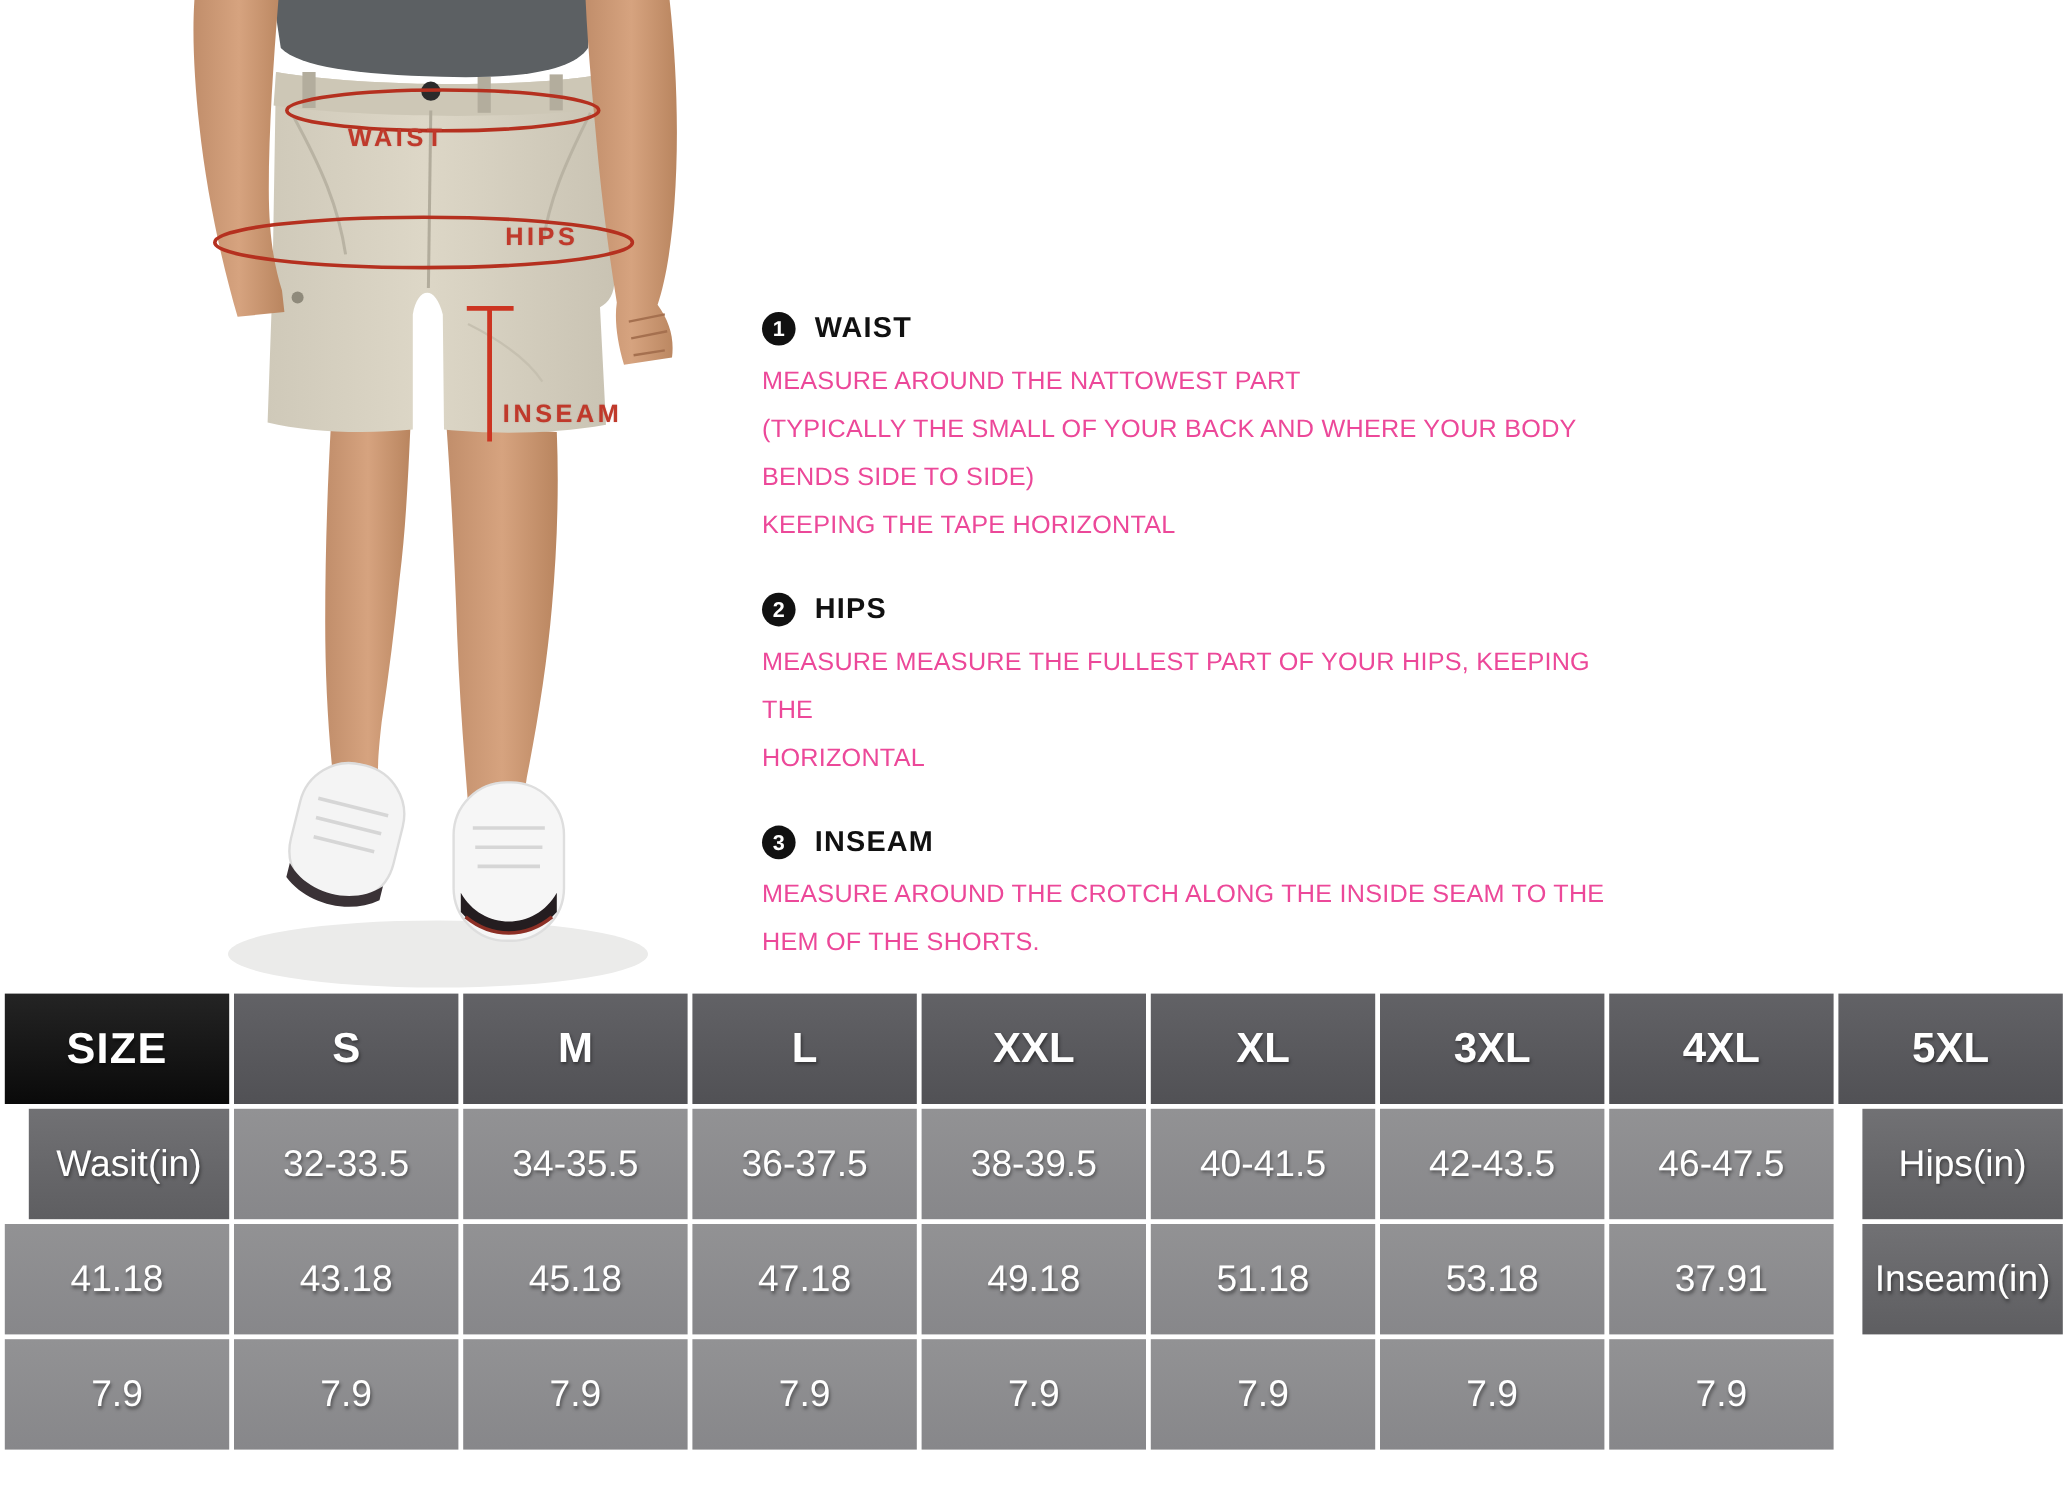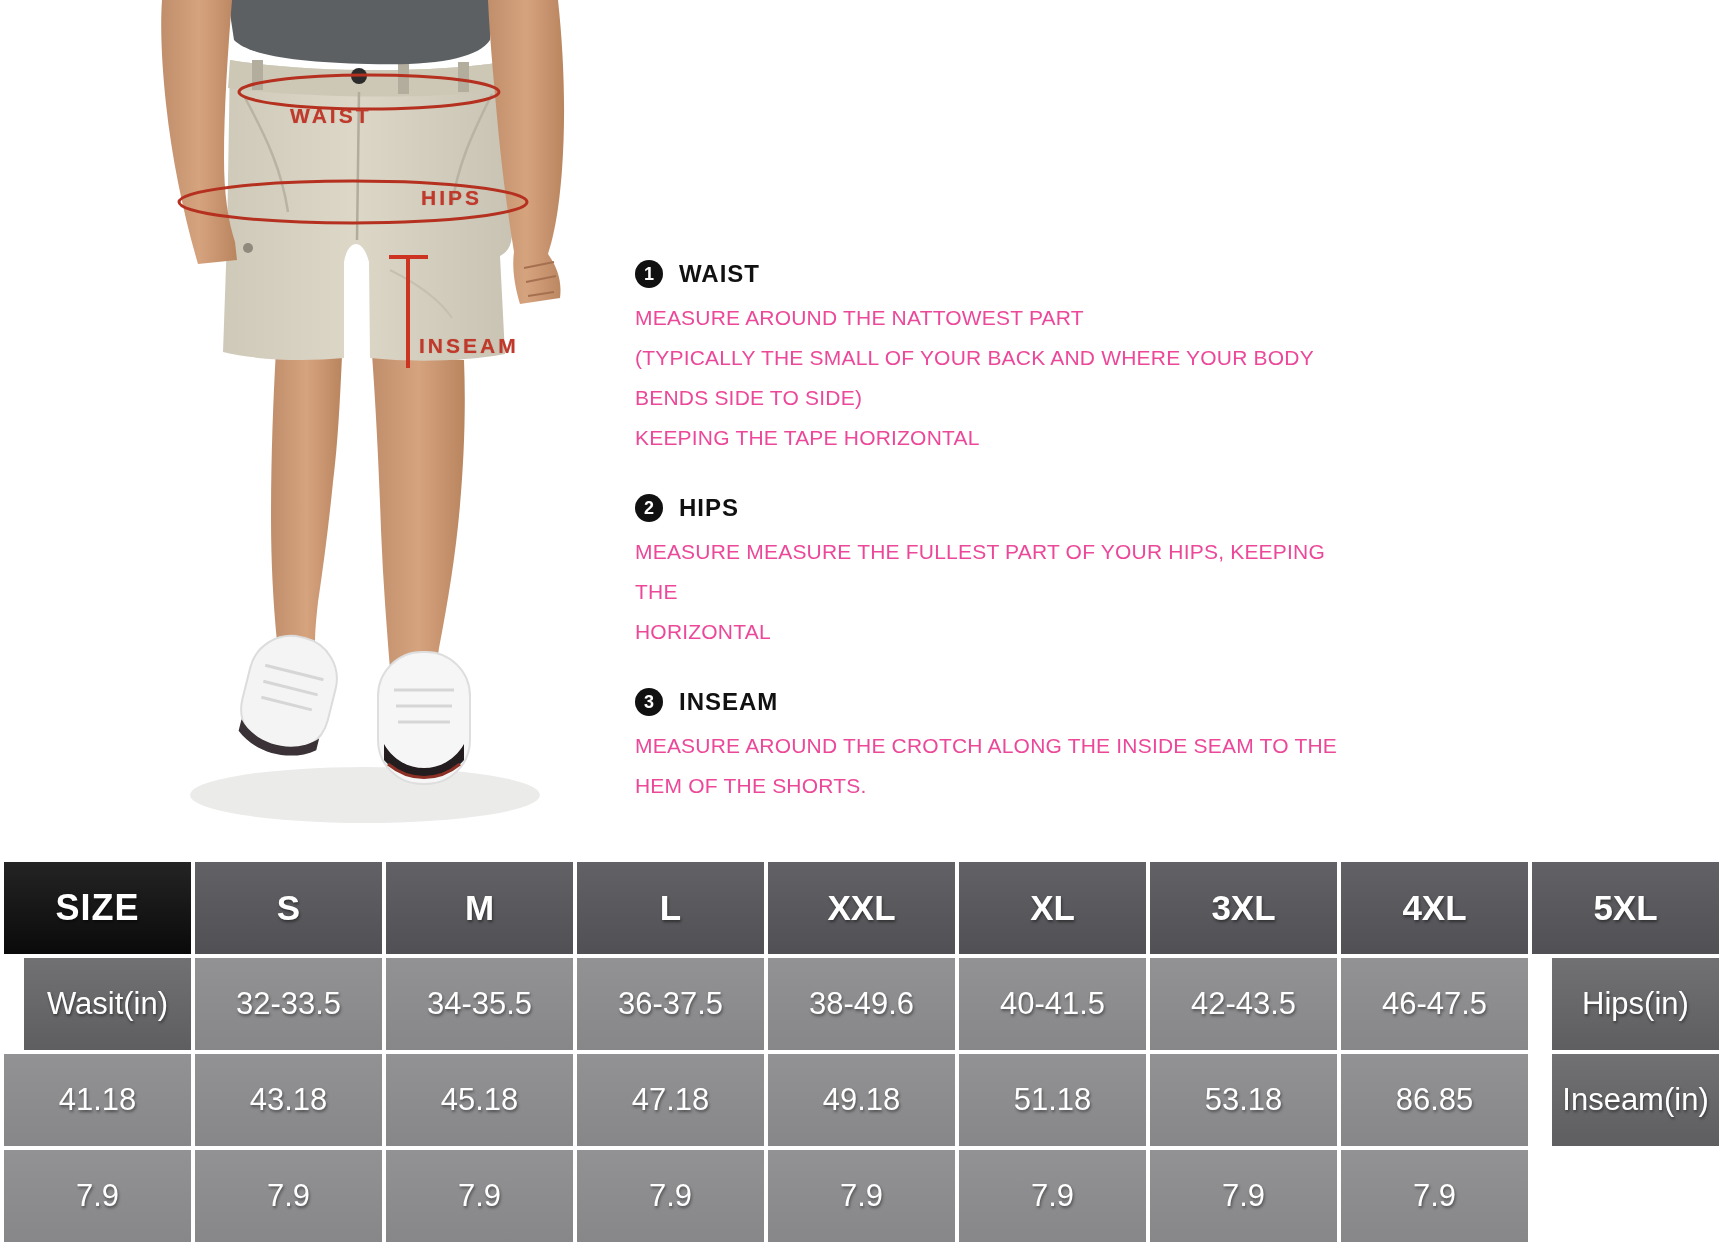--- a/index.html
+++ b/index.html
@@ -23,21 +23,21 @@
   .ins-head{display:flex;align-items:center;gap:16px;margin-bottom:10px;}
   .badge{
     width:28px;height:28px;border-radius:50%;background:#111;color:#fff;
     display:flex;align-items:center;justify-content:center;
     font-size:18px;font-weight:bold;flex:0 0 28px;
   }
   .ins-title{font-size:24px;font-weight:bold;color:#111;letter-spacing:1px;}
   .ins-line{margin:0;font-size:21px;line-height:40px;color:#ec4899;letter-spacing:.2px;}
   
   .size-table{
-    position:absolute;left:0;top:858px;width:1723px;height:388px;
+    position:absolute;left:0;top:824px;width:1723px;height:388px;
     background:#ffffff;display:grid;grid-template-columns:repeat(9,1fr);
     grid-auto-rows:1fr;gap:4px;padding:4px;box-sizing:border-box;
   }
   .cell{
     display:flex;align-items:center;justify-content:center;color:#fff;
     text-shadow:1px 2px 3px rgba(0,0,0,.45);
   }
   .cell.corner{background:linear-gradient(180deg,#242424,#0a0a0a);font-size:36px;font-weight:bold;letter-spacing:1px;}
   .cell.colhead{background:linear-gradient(180deg,#626266,#515155);font-size:35px;font-weight:bold;}
   .cell.rowhead{background:linear-gradient(180deg,#717174,#5e5e61);font-size:31px;margin-left:20px;}
@@ -155,34 +155,34 @@
     <div class="cell colhead">XXL</div>
     <div class="cell colhead">XL</div>
     <div class="cell colhead">3XL</div>
     <div class="cell colhead">4XL</div>
     <div class="cell colhead">5XL</div>
 
     <div class="cell rowhead">Wasit(in)</div>
     <div class="cell data">32-33.5</div>
     <div class="cell data">34-35.5</div>
     <div class="cell data">36-37.5</div>
-    <div class="cell data">38-49.6</div>
+    <div class="cell data">38-39.5</div>
     <div class="cell data">40-41.5</div>
     <div class="cell data">42-43.5</div>
     <div class="cell data">46-47.5</div>
 
     <div class="cell rowhead">Hips(in)</div>
     <div class="cell data">41.18</div>
     <div class="cell data">43.18</div>
     <div class="cell data">45.18</div>
     <div class="cell data">47.18</div>
     <div class="cell data">49.18</div>
     <div class="cell data">51.18</div>
     <div class="cell data">53.18</div>
-    <div class="cell data">86.85</div>
+    <div class="cell data">37.91</div>
 
     <div class="cell rowhead">Inseam(in)</div>
     <div class="cell data">7.9</div>
     <div class="cell data">7.9</div>
     <div class="cell data">7.9</div>
     <div class="cell data">7.9</div>
     <div class="cell data">7.9</div>
     <div class="cell data">7.9</div>
     <div class="cell data">7.9</div>
     <div class="cell data">7.9</div>

